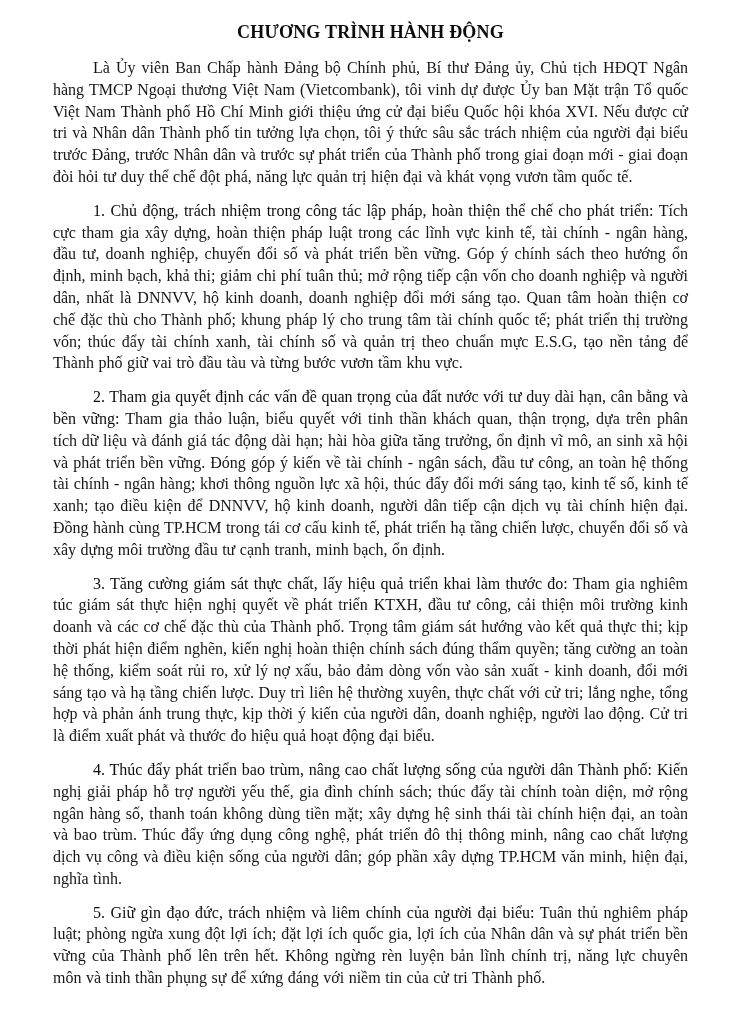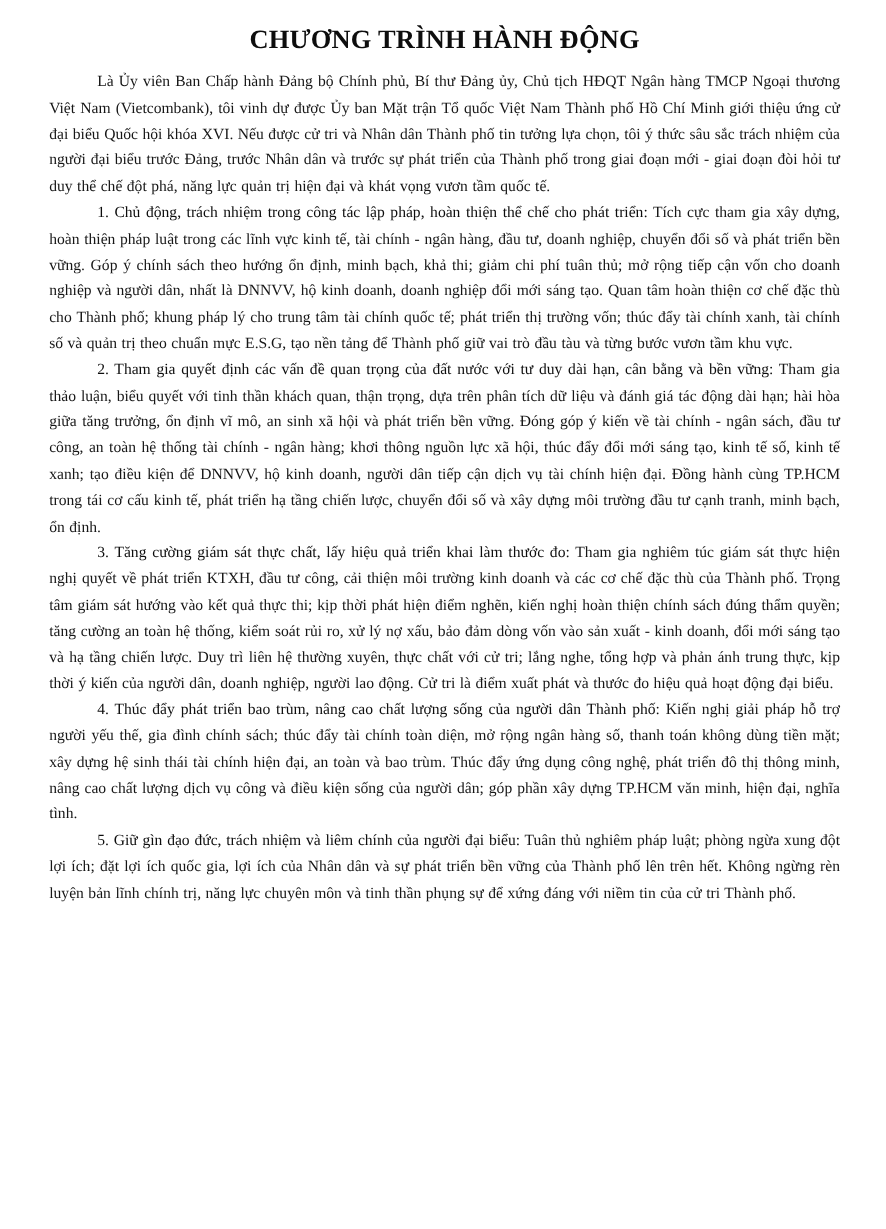--- a/index.html
+++ b/index.html
@@ -15,33 +15,33 @@
     background: #ffffff;
     box-sizing: border-box;
     padding: 21px 38px 0 41px;
     font-family: "Liberation Serif", "DejaVu Serif", serif;
     color: #161616;
     overflow: hidden;
   }
   .title {
     margin: 0 0 13px 0;
     text-align: center;
-    font-size: 22px;
+    font-size: 18px;
     font-weight: bold;
     line-height: 23px;
     color: #0d0d0d;
     letter-spacing: 0.2px;
   }
   .title-line {
     display: block;
     white-space: nowrap;
   }
   .para {
-    margin: 0;
-    font-size: 13px;
+    margin: 12px;
+    font-size: 16px;
     line-height: 21.8px;
     text-align: justify;
     text-indent: 40px;
     word-spacing: 0.5px;
   }
   .para .lead {
     font-weight: normal;
     color: #0d0d0d;
   }
 </style>

